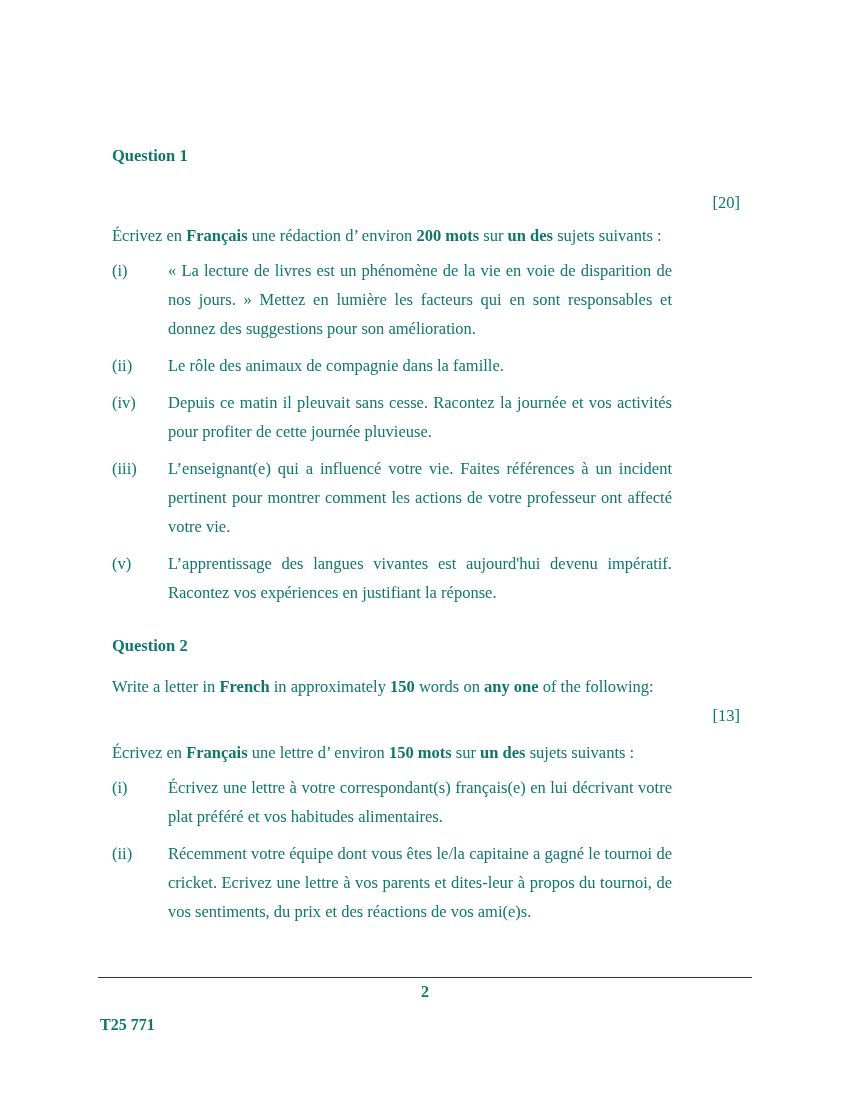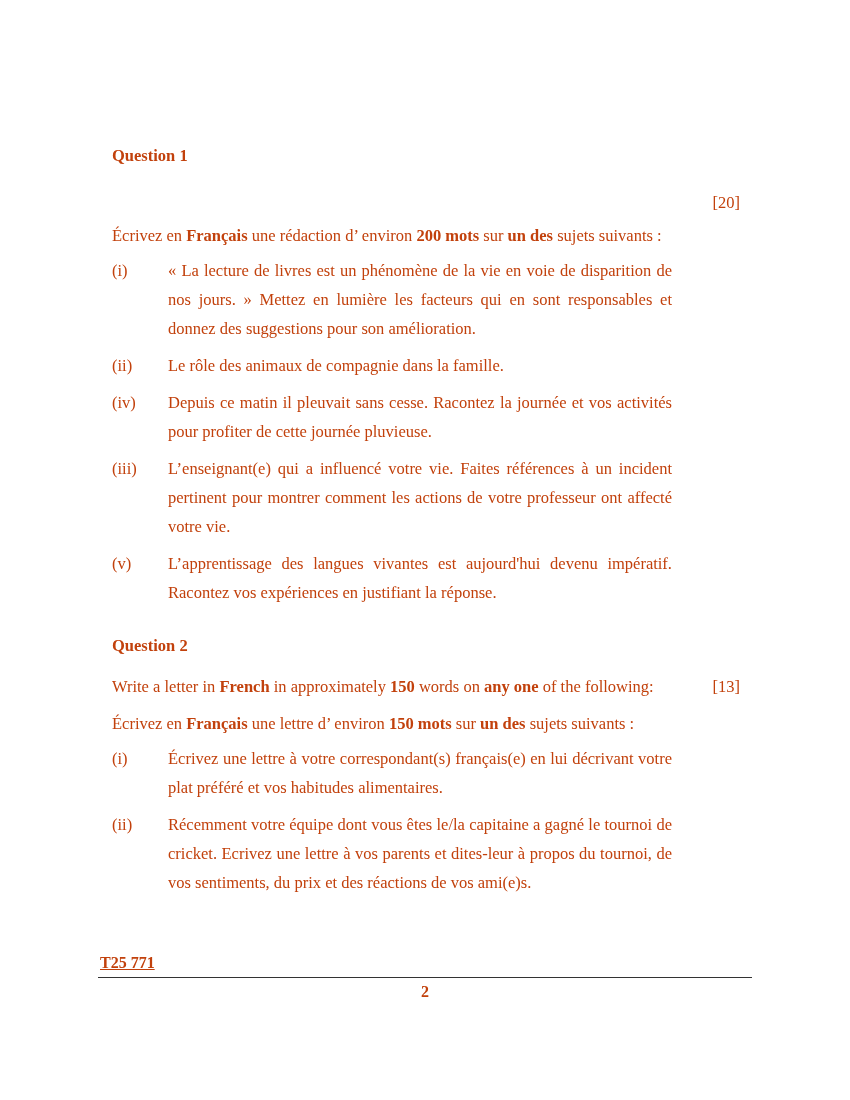--- a/index.html
+++ b/index.html
@@ -6,21 +6,21 @@
     margin: 0;
     padding: 0;
     background: #ffffff;
   }
   .page {
     position: relative;
     width: 850px;
     height: 1100px;
     background: #ffffff;
     font-family: "Liberation Serif", "DejaVu Serif", serif;
-    color: #c2410c;
+    color: #0f766e;
     overflow: hidden;
   }
   .content {
     position: absolute;
     left: 112px;
     top: 146px;
     width: 628px;
     font-size: 16.5px;
     line-height: 29px;
   }
@@ -40,21 +40,21 @@
   .intro-text {
     width: 560px;
     text-align: justify;
   }
   .marks {
     margin-left: auto;
     white-space: nowrap;
   }
   .para-en { margin-bottom: 4px; }
   .para-fr { margin-bottom: 6px; }
-  .q2 .para-en { margin-bottom: 8px; }
+  .q2 .para-en { margin-bottom: 8px; flex-direction: column; }
   .q2 .para-fr { }
   .item {
     display: flex;
     margin-bottom: 8px;
   }
   .item:last-child { margin-bottom: 0; }
   .item-label {
     width: 56px;
     flex-shrink: 0;
   }
@@ -65,24 +65,23 @@
   .footer-rule {
     position: absolute;
     left: 98px;
     top: 977px;
     width: 654px;
     border-top: 1.6px solid #333333;
   }
   .footer-code {
     position: absolute;
     left: 100px;
-    top: 954px;
+    top: 1016px;
     font-size: 16px;
     font-weight: bold;
-    text-decoration: underline;
   }
   .footer-page {
     position: absolute;
     left: 98px;
     top: 983px;
     width: 654px;
     text-align: center;
     font-size: 16px;
     font-weight: bold;
   }

